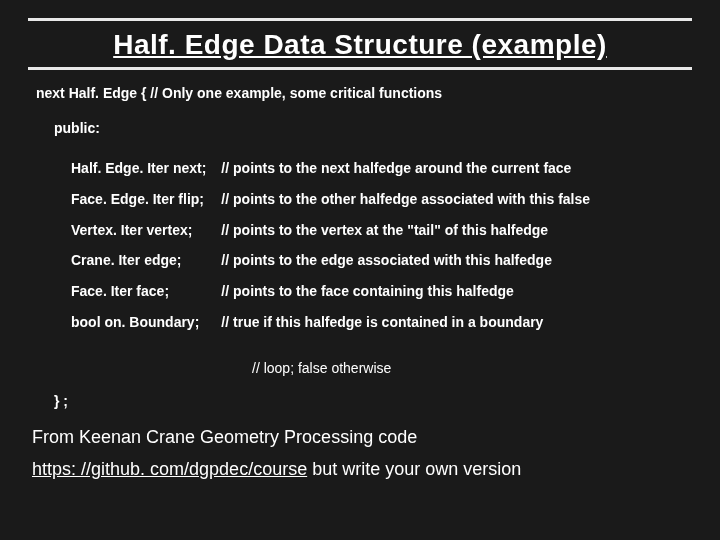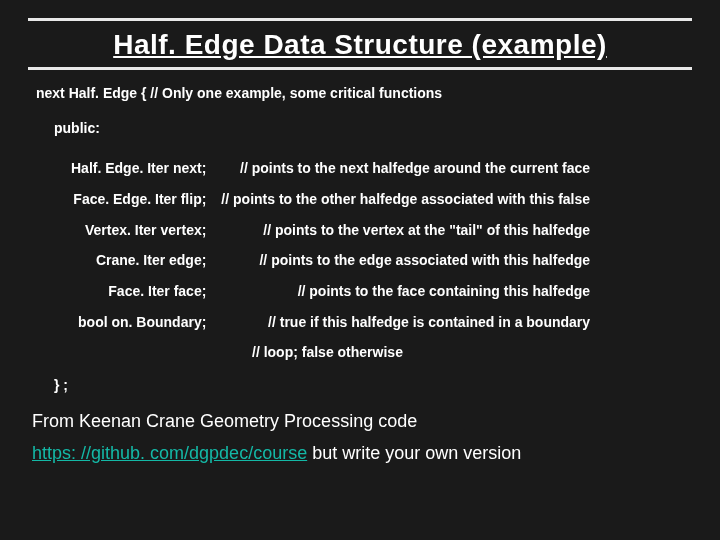--- a/index.html
+++ b/index.html
@@ -42,42 +42,41 @@
   .public  { margin: 16px 0 10px 22px; }
   .members { margin-left: 38px; }
   table.members {
     border-collapse: separate;
     border-spacing: 0 10px;
   }
   table.members td {
     vertical-align: top;
     padding-right: 14px;
     white-space: nowrap;
-    text-align: right;
   }
   table.members td.comment {
     white-space: normal;
   }
   .loop-cont {
-    margin: 0 0 0 220px;
-    font-weight: 700;
+    margin: 16px 0 0 220px;
+    font-weight: 400;
   }
   .close-brace { margin: 14px 0 0 22px; }
   .credit {
     margin: 14px 0 0 0;
     font-size: 18px;
     font-weight: 400;
   }
   .linkline {
     margin: 8px 0 0 0;
     font-size: 18px;
     font-weight: 400;
   }
   .linkline a {
-    color: #14b8a6;
+    color: #ffffff;
     text-decoration: underline;
   }
 </style>
 </head>
 <body>
 
 <div class="slide">
   <hr class="rule">
   <div class="title">Half. Edge Data Structure (example)</div>
   <hr class="rule">

